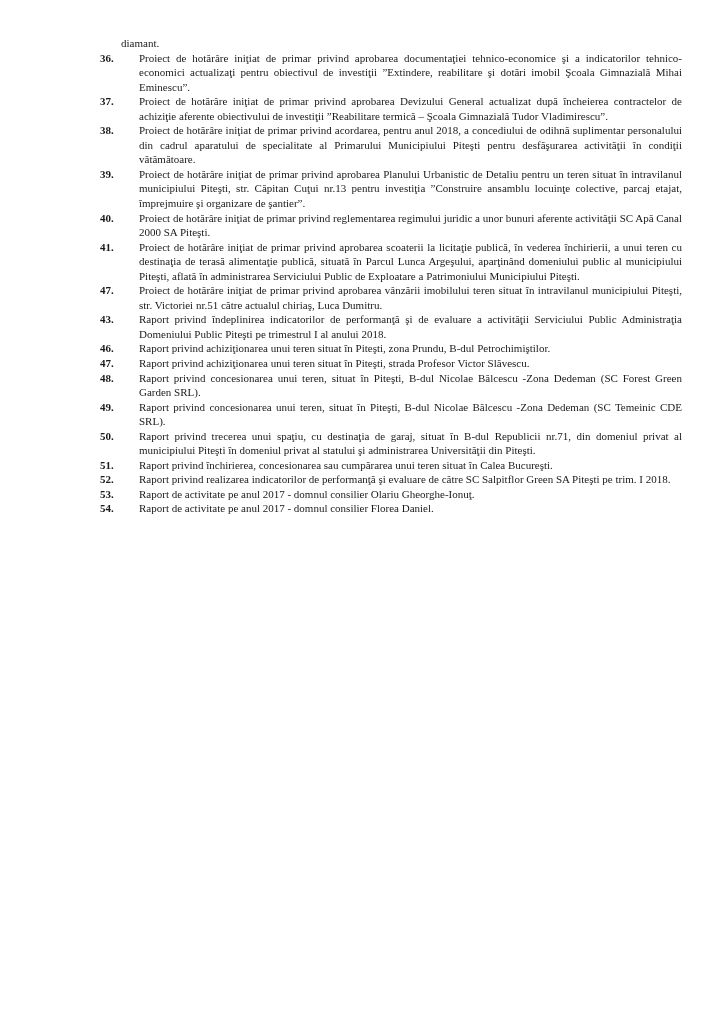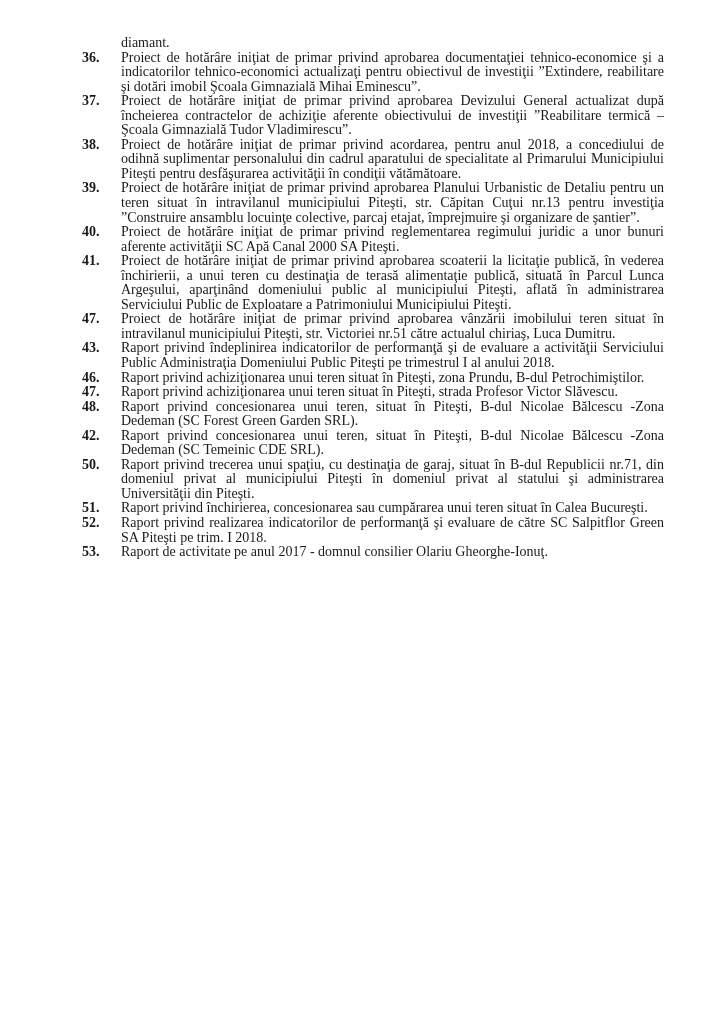--- a/index.html
+++ b/index.html
@@ -1,22 +1,22 @@
 <!DOCTYPE html>
 <html><head>
 <meta charset="utf-8">
 <style>
   html, body { margin:0; padding:0; background:#ffffff; }
   body { width:724px; height:1024px; overflow:hidden; position:relative; }
   .page {
     position:absolute; left:0; top:0; width:724px; height:1024px;
-    font-family:"Liberation Serif", serif; font-size:14px; line-height:14.55px; color:#1a1a1a;
+    font-family:"Liberation Serif", serif; font-size:11px; line-height:14.55px; color:#1a1a1a;
   }
   .cont { position:absolute; left:121px; top:36px; width:543px; }
-  .list { position:absolute; left:82px; top:50.5px; width:582px; }
+  .list { position:absolute; left:100px; top:50.5px; width:582px; }
   .item { display:flex; align-items:flex-start; }
   .num { width:39px; flex:0 0 39px; font-weight:bold; }
   .txt { flex:1; text-align:justify; text-align-last:left; }
 </style>
 </head>
 <body>
 
 <div class="page">
   <div class="cont">diamant.</div>
   <div class="list" id="agenda-list">
@@ -58,33 +58,37 @@
       </div>
     <div class="item">
         <span class="num">47.</span>
         <span class="txt">Raport privind achiziţionarea unui teren situat în Piteşti, strada Profesor Victor Slăvescu.</span>
       </div>
     <div class="item">
         <span class="num">48.</span>
         <span class="txt">Raport privind concesionarea unui teren, situat în Piteşti, B-dul Nicolae Bălcescu -Zona Dedeman (SC Forest Green Garden SRL).</span>
       </div>
     <div class="item">
-        <span class="num">42.</span>
+        <span class="num">49.</span>
         <span class="txt"> Raport privind concesionarea unui teren, situat în Piteşti, B-dul Nicolae Bălcescu -Zona Dedeman (SC Temeinic CDE SRL).</span>
       </div>
     <div class="item">
         <span class="num">50.</span>
         <span class="txt">Raport privind trecerea unui spaţiu, cu destinaţia de garaj, situat în B-dul Republicii nr.71, din domeniul privat al municipiului Piteşti în domeniul privat al statului şi administrarea Universităţii din Piteşti.</span>
       </div>
     <div class="item">
         <span class="num">51.</span>
         <span class="txt">Raport privind închirierea, concesionarea sau cumpărarea unui teren situat în Calea Bucureşti.</span>
       </div>
     <div class="item">
         <span class="num">52.</span>
         <span class="txt">Raport privind realizarea indicatorilor de performanţă şi evaluare de către SC Salpitflor Green SA Piteşti pe trim. I 2018.</span>
       </div>
     <div class="item">
         <span class="num">53.</span>
         <span class="txt">Raport de activitate pe anul 2017 - domnul consilier Olariu Gheorghe-Ionuţ.</span>
       </div>
+    <div class="item">
+        <span class="num">54.</span>
+        <span class="txt">Raport de activitate pe anul 2017 - domnul consilier Florea Daniel.</span>
+      </div>
   </div>
 </div>
 
 </body></html>

